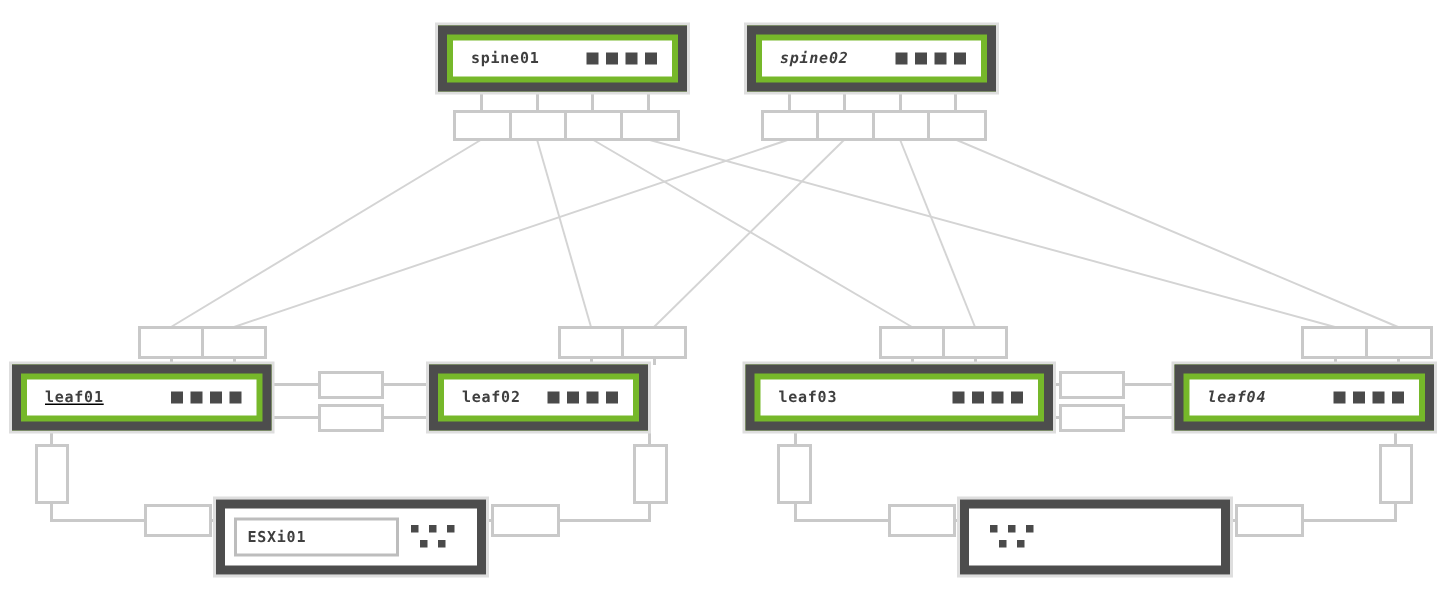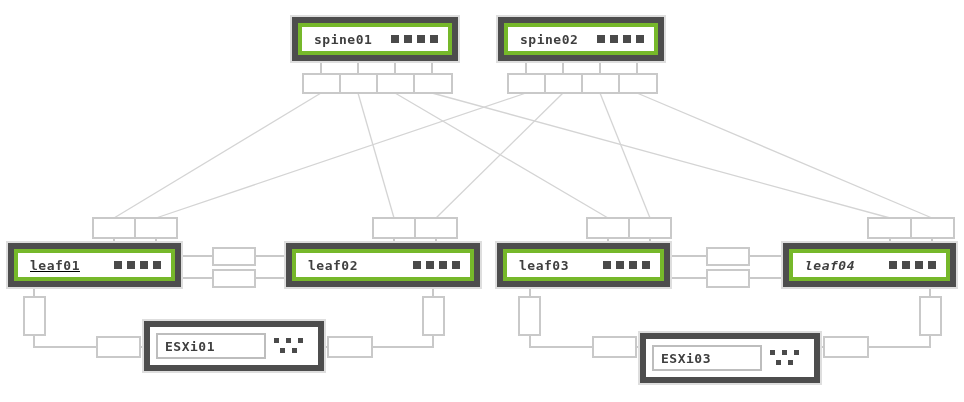--- a/index.html
+++ b/index.html
@@ -13,21 +13,21 @@
   html,body{margin:0;padding:0;background:#fff;}
   body{width:964px;height:402px;overflow:hidden;font-family:"DejaVu Sans Mono","Liberation Mono",monospace;}
   .stage{position:relative;width:964px;height:402px;background:#fff;}
   .wire-layer{position:absolute;left:0;top:0;}
   .wire{fill:none;stroke:var(--wire);stroke-width:2;}
   .wire.diagonal{stroke:var(--wire-thin);stroke-width:1.3;}
   .portbox{fill:#ffffff;stroke:var(--wire);stroke-width:2;shape-rendering:crispEdges;}
   .node{position:absolute;box-sizing:border-box;}
   .switch{border:6px solid var(--frame);background:var(--green);padding:4px;display:flex;box-shadow:0 0 0 2px var(--halo);}
   .switch-core{flex:1;min-width:0;background:#fff;display:flex;align-items:center;justify-content:space-between;padding:0 10px 0 12px;}
-  .dev-label{font-weight:bold;font-size:13px;color:var(--text);letter-spacing:.5px;white-space:nowrap;}
+  .dev-label{font-weight:bold;font-size:10px;color:var(--text);letter-spacing:.5px;white-space:nowrap;}
   .leds{display:flex;gap:5px;flex:none;}
   .leds i{width:8px;height:8px;background:#4a4a4a;display:block;}
   .host{border:6px solid var(--frame);background:#fff;display:flex;align-items:center;padding:0 6px;box-shadow:0 0 0 2px var(--halo);}
   .host-label-box{border:2px solid #bdbdbd;background:#fff;height:26px;width:110px;display:flex;align-items:center;padding-left:7px;box-sizing:border-box;}
   .host-dots{position:relative;width:31px;height:16px;margin-left:8px;flex:none;}
   .host-dots i{position:absolute;width:5px;height:5px;background:#4a4a4a;}
   .host-dots .d1{left:0;top:0}.host-dots .d2{left:12px;top:0}.host-dots .d3{left:24px;top:0}
   .host-dots .d4{left:6px;top:10px}.host-dots .d5{left:18px;top:10px}
 </style>
 </head>
@@ -113,21 +113,21 @@
     <div class="switch-core">
       <span class="dev-label">spine01</span>
       <span class="leds">
             <i></i>
             <i></i>
             <i></i>
             <i></i>
           </span>
     </div>
   </div>
-      <div class="node switch" style="left: 498px; top: 17px; width: 166px; height: 44px;">
+      <div class="node switch" style="left: 498px; top: 17px; width: 166px; height: 44px; font-style: italic;">
     <div class="switch-core">
       <span class="dev-label">spine02</span>
       <span class="leds">
             <i></i>
             <i></i>
             <i></i>
             <i></i>
           </span>
     </div>
   </div>
@@ -135,32 +135,32 @@
     <div class="switch-core">
       <span class="dev-label">leaf01</span>
       <span class="leds">
             <i></i>
             <i></i>
             <i></i>
             <i></i>
           </span>
     </div>
   </div>
-      <div class="node switch" style="left: 286px; top: 243px; width: 194px; height: 44px;">
+      <div class="node switch" style="left: 286px; top: 243px; width: 146px; height: 44px;">
     <div class="switch-core">
       <span class="dev-label">leaf02</span>
       <span class="leds">
             <i></i>
             <i></i>
             <i></i>
             <i></i>
           </span>
     </div>
   </div>
-      <div class="node switch" style="left: 497px; top: 243px; width: 173px; height: 44px;">
+      <div class="node switch" style="left: 497px; top: 243px; width: 205px; height: 44px;">
     <div class="switch-core">
       <span class="dev-label">leaf03</span>
       <span class="leds">
             <i></i>
             <i></i>
             <i></i>
             <i></i>
           </span>
     </div>
   </div>
@@ -168,36 +168,33 @@
     <div class="switch-core">
       <span class="dev-label">leaf04</span>
       <span class="leds">
             <i></i>
             <i></i>
             <i></i>
             <i></i>
           </span>
     </div>
   </div>
-      <div class="node host" style="left: 144px; top: 321px; width: 180px; height: 50px;">
+      <div class="node host" style="left: 144px; top: 333px; width: 180px; height: 50px;">
     <span class="host-label-box">
       <span class="dev-label">ESXi01</span>
     </span>
     <span class="host-dots">
           <i class="d1"></i>
           <i class="d2"></i>
           <i class="d3"></i>
           <i class="d4"></i>
           <i class="d5"></i>
         </span>
   </div>
       <div class="node host" style="left: 640px; top: 333px; width: 180px; height: 50px;">
-    <span class="host-label-box">
-      <span class="dev-label">ESXi03</span>
-    </span>
     <span class="host-dots">
           <i class="d1"></i>
           <i class="d2"></i>
           <i class="d3"></i>
           <i class="d4"></i>
           <i class="d5"></i>
         </span>
   </div>
     </div>
 </div>

